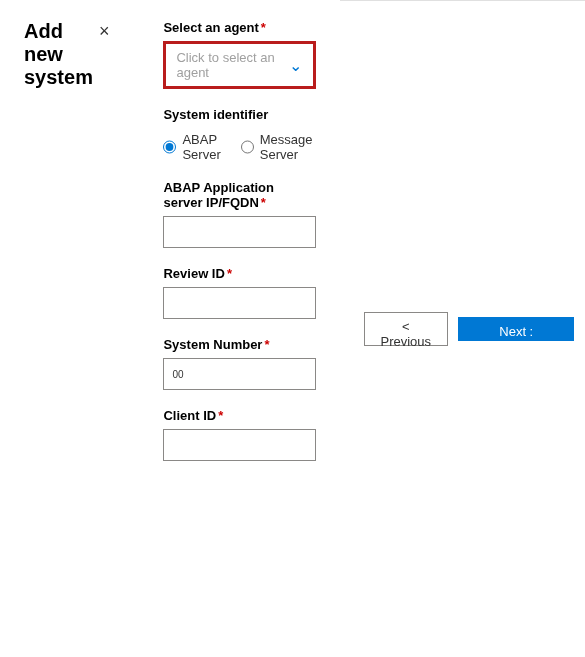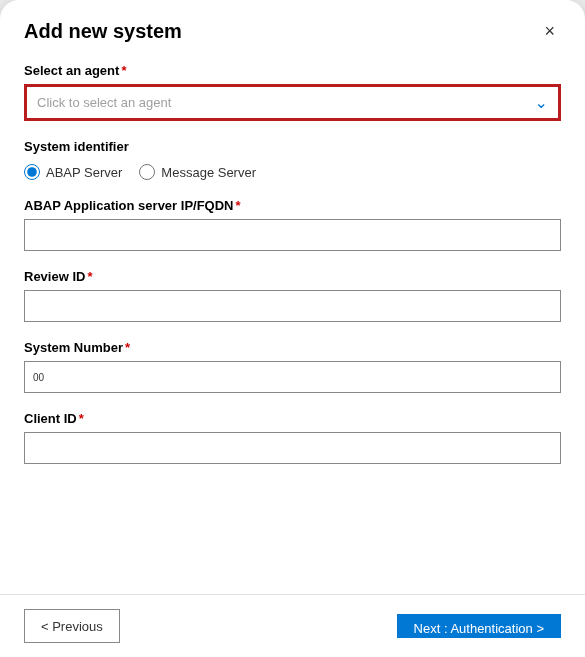--- a/index.html
+++ b/index.html
@@ -10,23 +10,22 @@
       justify-content: center;
       align-items: center;
       min-height: 100vh;
     }
     .modal {
       background: #fff;
       width: 585px;
       min-height: 657px;
       box-shadow: 0 2px 20px rgba(0,0,0,0.2);
       display: flex;
-      flex-direction: column;
+      flex-direction: row;
       position: relative;
-      border-radius: 19px;
     }
     .modal-header {
       padding: 20px 24px 0 24px;
       display: flex;
       justify-content: space-between;
       align-items: flex-start;
     }
     .modal-title {
       font-size: 20px;
       font-weight: 600;

